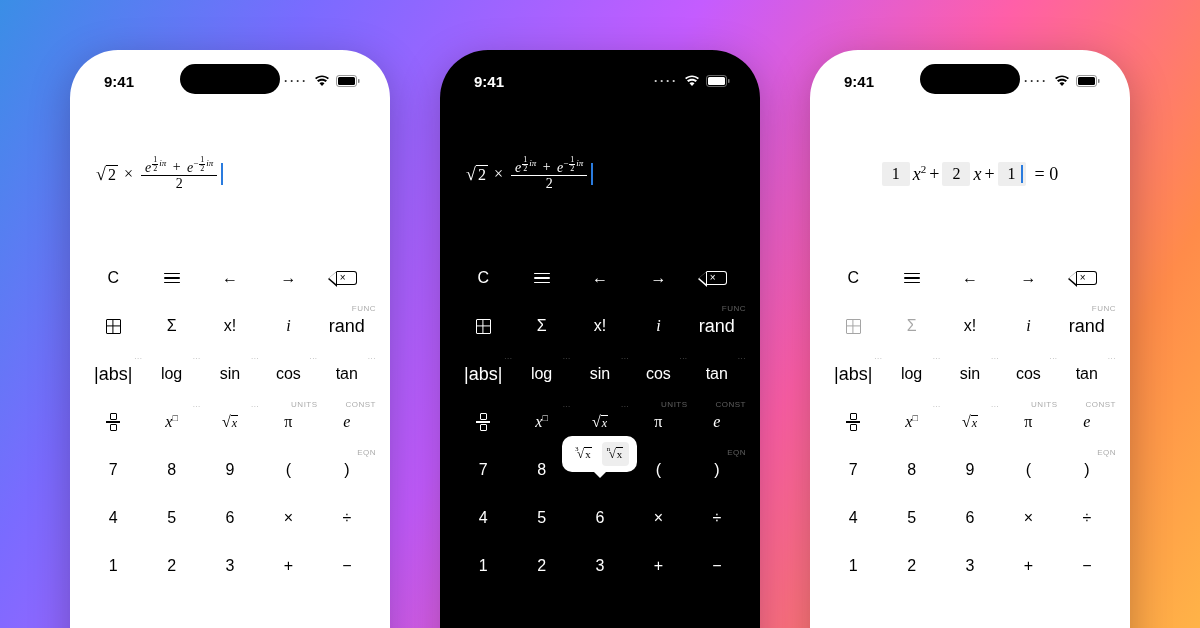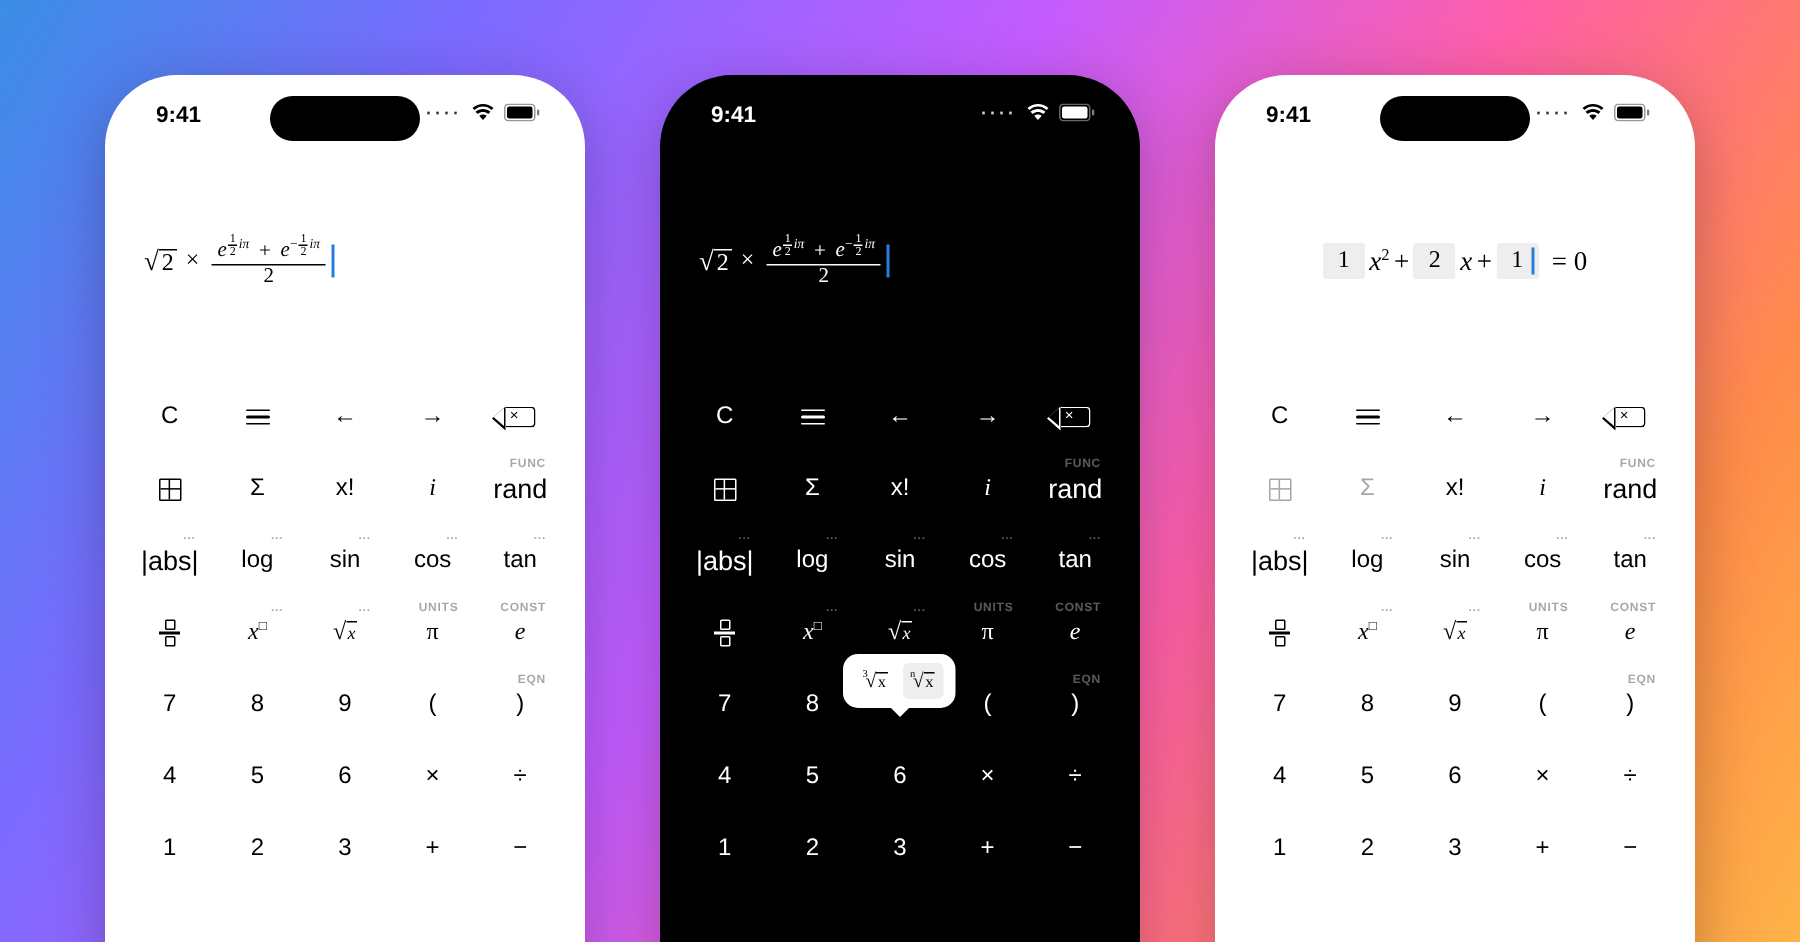--- a/index.html
+++ b/index.html
@@ -30,21 +30,21 @@
     transform: translateX(-50%);
     width: 100px;
     height: 30px;
     background: #000;
     border-radius: 16px;
     z-index: 5;
   }
   .statusbar {
     display: flex;
     justify-content: space-between;
-    align-items: flex-start;
+    align-items: center;
     padding: 18px 30px 0 34px;
     font-size: 15px;
     font-weight: 600;
     height: 44px;
   }
   .status-right { display: flex; align-items: center; gap: 6px; }
   .dots { letter-spacing: 2px; font-size: 12px; opacity:.8;}
   .wifi, .battery { display:inline-block; }
   .wifi svg, .battery svg { display:block; }
   .display-area {
@@ -73,21 +73,21 @@
   .eqn .var { font-style:italic;}
   .eqn .exp { font-size:11px; vertical-align:super;}
   
   .keypad { padding: 0 14px; }
   .row { display:grid; grid-template-columns:repeat(5,1fr); }
   .key {
     height:48px; display:flex; flex-direction:column; align-items:center; justify-content:center;
     font-size:16px; position:relative;
   }
   .key .main { font-size:16px;}
-  .key .hint { position:absolute; top:2px; right:12px; font-size:8px; opacity:.35; letter-spacing:.5px;font-weight:bold;}
+  .key .hint { position:absolute; top:2px; right:0; font-size:8px; opacity:.35; letter-spacing:.5px;}
   .key.small .main { font-size:18px;}
   .key.faded { opacity:.35;}
   .serif { font-family:"Times New Roman",serif; font-style:italic;}
   .phone.dark .key .hint { opacity:.35; color:#fff;}
   .phone.light .key .hint { opacity:.35; color:#000;}
   
   .popup {
     position:absolute; background:#fff; color:#000; border-radius:10px;
     display:flex; gap:4px; padding:6px 8px; font-family:"Times New Roman",serif;
     box-shadow:0 4px 18px rgba(0,0,0,.3);

